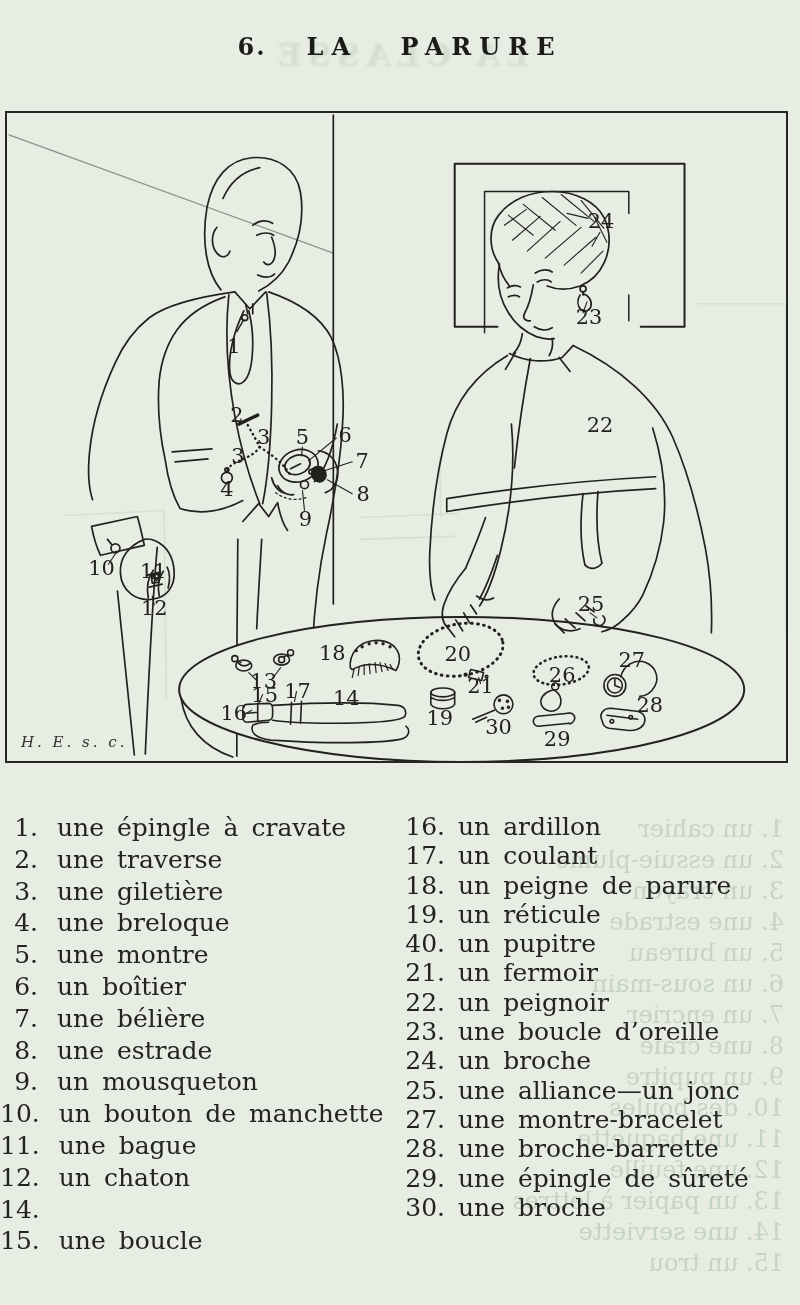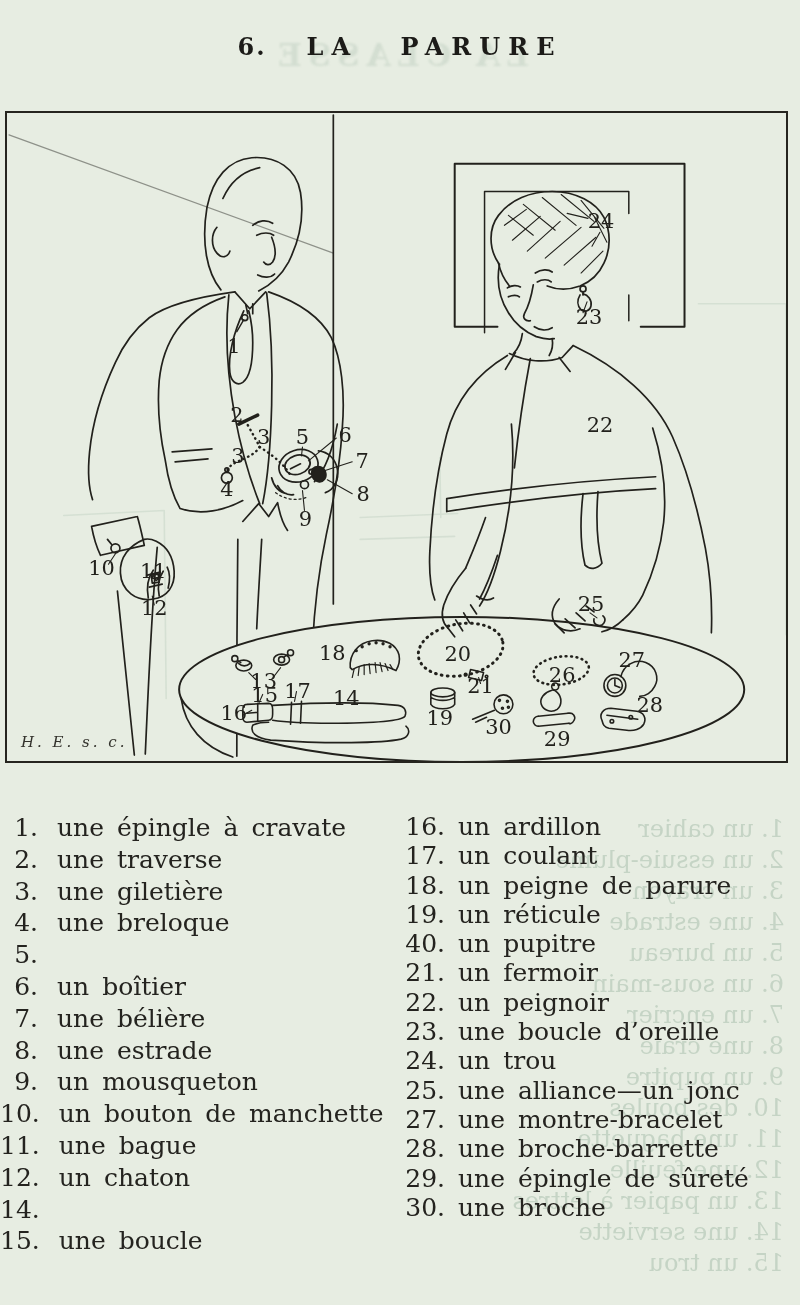--- a/index.html
+++ b/index.html
@@ -333,20 +333,21 @@
       <div class="vrow">
         <span class="vnum">3.</span>
         <span class="vtxt">une giletière</span>
       </div>
       <div class="vrow">
         <span class="vnum">4.</span>
         <span class="vtxt">une breloque</span>
       </div>
       <div class="vrow">
         <span class="vnum">5.</span>
+        <span class="vtxt">une montre</span>
       </div>
       <div class="vrow">
         <span class="vnum">6.</span>
         <span class="vtxt">un boîtier</span>
       </div>
       <div class="vrow">
         <span class="vnum">7.</span>
         <span class="vtxt">une bélière</span>
       </div>
       <div class="vrow">
@@ -405,21 +406,21 @@
       <div class="vrow">
         <span class="vnum">22.</span>
         <span class="vtxt">un peignoir</span>
       </div>
       <div class="vrow">
         <span class="vnum">23.</span>
         <span class="vtxt">une boucle d’oreille</span>
       </div>
       <div class="vrow">
         <span class="vnum">24.</span>
-        <span class="vtxt">un trou</span>
+        <span class="vtxt">un broche</span>
       </div>
       <div class="vrow">
         <span class="vnum">25.</span>
         <span class="vtxt">une alliance—un jonc</span>
       </div>
       <div class="vrow">
         <span class="vnum">27.</span>
         <span class="vtxt">une montre-bracelet</span>
       </div>
       <div class="vrow">

